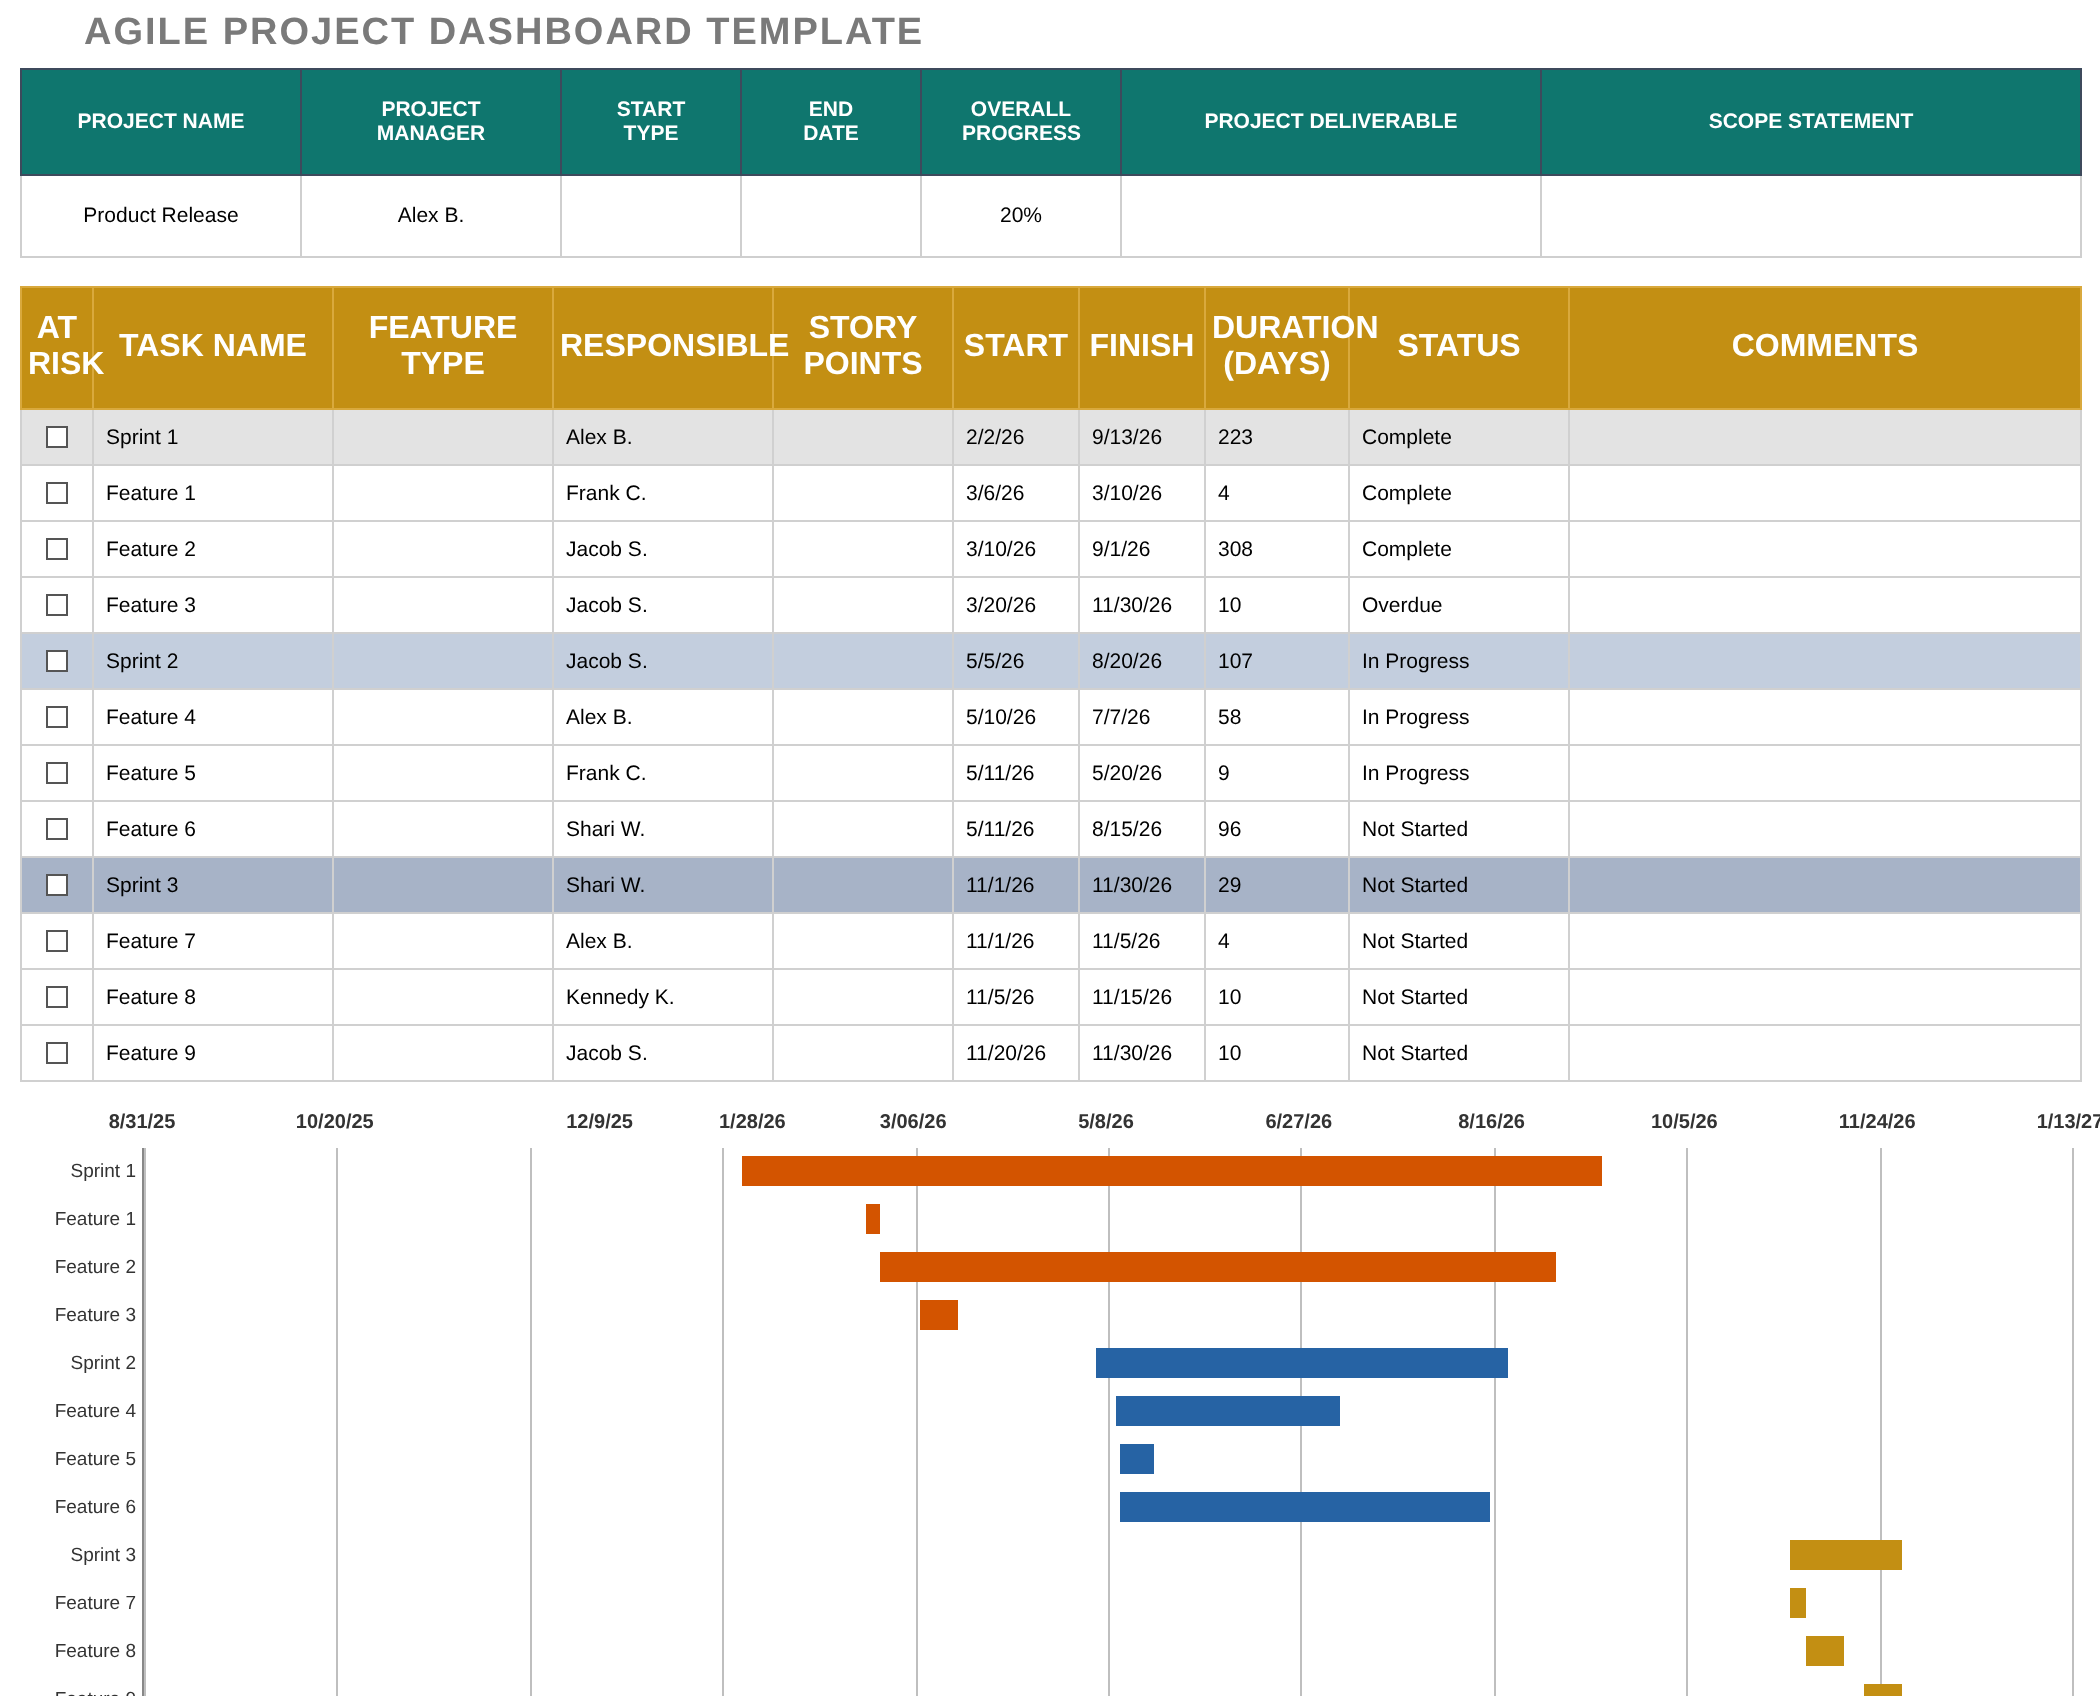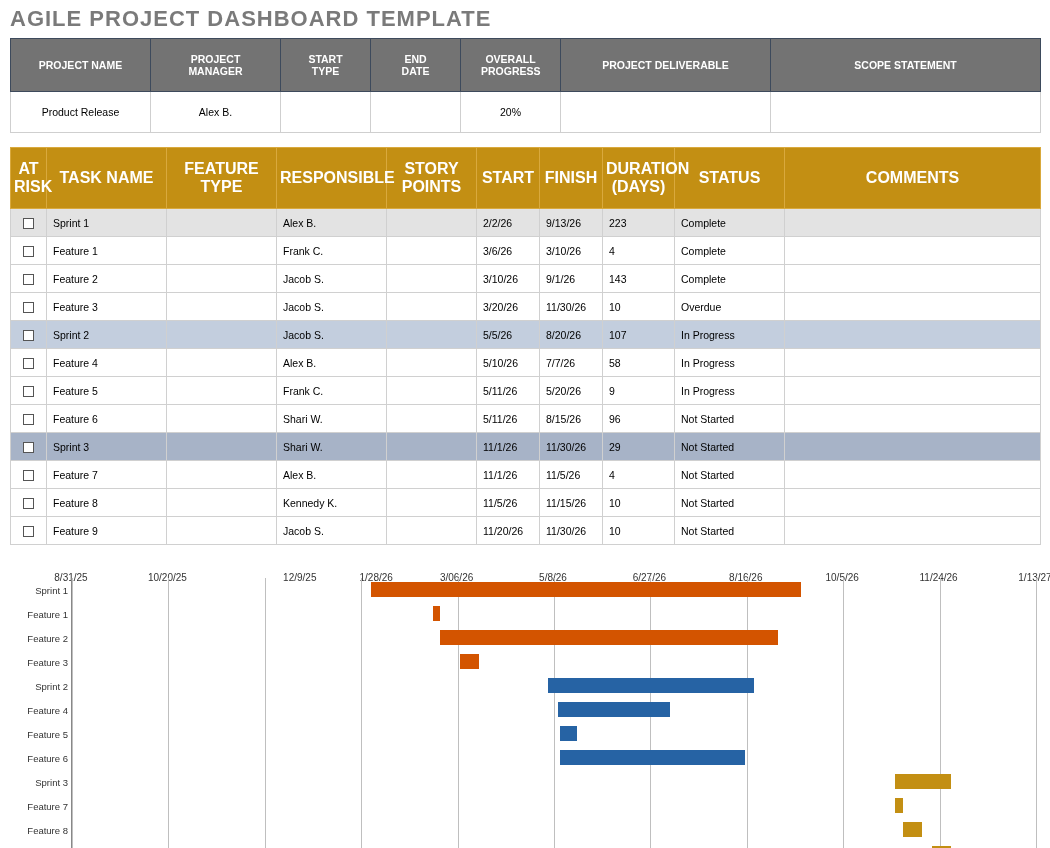--- a/index.html
+++ b/index.html
@@ -5,37 +5,38 @@
   * { box-sizing: border-box; margin: 0; padding: 0; }
   body {
     font-family: Arial, Helvetica, sans-serif;
     background: #fff;
     padding: 6px 10px 10px 10px;
     width: 1050px;
     font-size: 11px;
     color: #000;
   }
   .title {
-    font-size: 22px;
+    font-size: 19px;
     font-weight: bold;
     color: #7a7a7a;
     letter-spacing: 1px;
     margin-bottom: 6px;
+    margin-left: 32px;
   }
 
   
   .summary {
     width: 100%;
     border-collapse: collapse;
     table-layout: fixed;
     margin-bottom: 14px;
     border: 1px solid #bbb;
   }
   .summary th {
-    background: #737373;
+    background: #0f766e;
     color: #fff;
     font-weight: bold;
     font-size: 10.5px;
     text-align: center;
     padding: 14px 20px;
     border: 1px solid #3d4a5c;
   }
   .summary td {
     background: #fff;
     text-align: center;
@@ -82,25 +83,26 @@
 
   
   .gantt-wrap { border: 1px solid #fff; }
   .gantt-axis {
     position: relative;
     height: 18px;
     margin-left: 60px;
   }
   .gantt-axis .tick {
     position: absolute;
-    top: 12px;
+    top: 0;
     font-size: 10px;
     color: #333;
     transform: translateX(-50%);
     white-space: nowrap;
+    font-weight: bold;
   }
   .gantt-body {
     position: relative;
     margin-left: 60px;
     border-left: 1.5px solid #888;
     border-bottom: 1.5px solid #888;
   }
   .gantt-body .vline {
     position: absolute;
     top: 0; bottom: 0;
@@ -219,21 +221,21 @@
         <td></td>
       </tr>
       <tr>
         <td class="chkcell"><span class="chk"></span></td>
         <td>Feature 2</td>
         <td></td>
         <td>Jacob S.</td>
         <td></td>
         <td>3/10/26</td>
         <td>9/1/26</td>
-        <td>143</td>
+        <td>308</td>
         <td>Complete</td>
         <td></td>
       </tr>
       <tr>
         <td class="chkcell"><span class="chk"></span></td>
         <td>Feature 3</td>
         <td></td>
         <td>Jacob S.</td>
         <td></td>
         <td>3/20/26</td>

